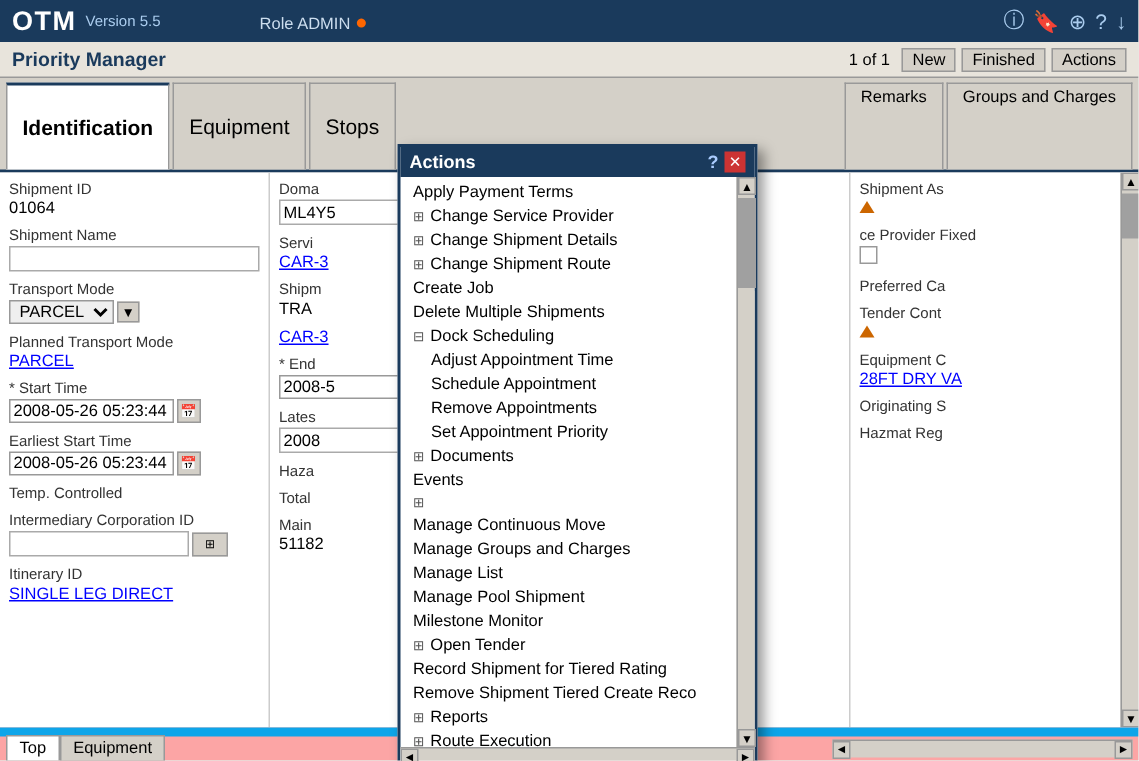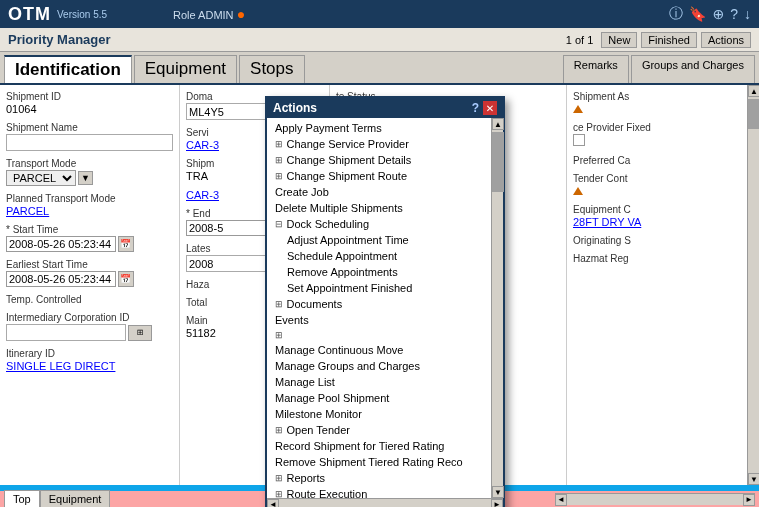--- a/index.html
+++ b/index.html
@@ -93,26 +93,26 @@
 
     
     .tab-bar {
       display: flex;
       background: #d4d0c8;
       border-bottom: 2px solid #1a3a5c;
       padding: 3px 4px 0 4px;
       gap: 2px;
     }
     .tab {
-      padding: 3px 10px;
+      padding: 20px 10px;
       border: 1px solid #999;
       border-bottom: none;
       background: #d4d0c8;
       cursor: pointer;
-      font-size: 17px;
+      font-size: 14px;
       color: #000;
     }
     .tab.active {
       background: white;
       border-top: 2px solid #1a3a5c;
       font-weight: bold;
     }
     .tab-spacer { flex: 1; }
     .tab-right {
       padding: 3px 10px;
@@ -585,21 +585,21 @@
         <div class="menu-item sub-item">
           <span>Adjust Appointment Time</span>
         </div>
         <div class="menu-item sub-item">
           <span>Schedule Appointment</span>
         </div>
         <div class="menu-item sub-item">
           <span>Remove Appointments</span>
         </div>
         <div class="menu-item sub-item">
-          <span>Set Appointment Finished</span>
+          <span>Set Appointment Priority</span>
         </div>
 
         <div class="menu-item">
           <span class="expand-icon">⊞</span>
           <span>Documents</span>
         </div>
 
         <div class="menu-item">
           <span>Events</span>
         </div>
@@ -631,21 +631,21 @@
         <div class="menu-item">
           <span class="expand-icon">⊞</span>
           <span>Open Tender</span>
         </div>
 
         <div class="menu-item">
           <span>Record Shipment for Tiered Rating</span>
         </div>
 
         <div class="menu-item">
-          <span>Remove Shipment Tiered Rating Reco</span>
+          <span>Remove Shipment Tiered Create Reco</span>
         </div>
 
         <div class="menu-item">
           <span class="expand-icon">⊞</span>
           <span>Reports</span>
         </div>
 
         <div class="menu-item">
           <span class="expand-icon">⊞</span>
           <span>Route Execution</span>

